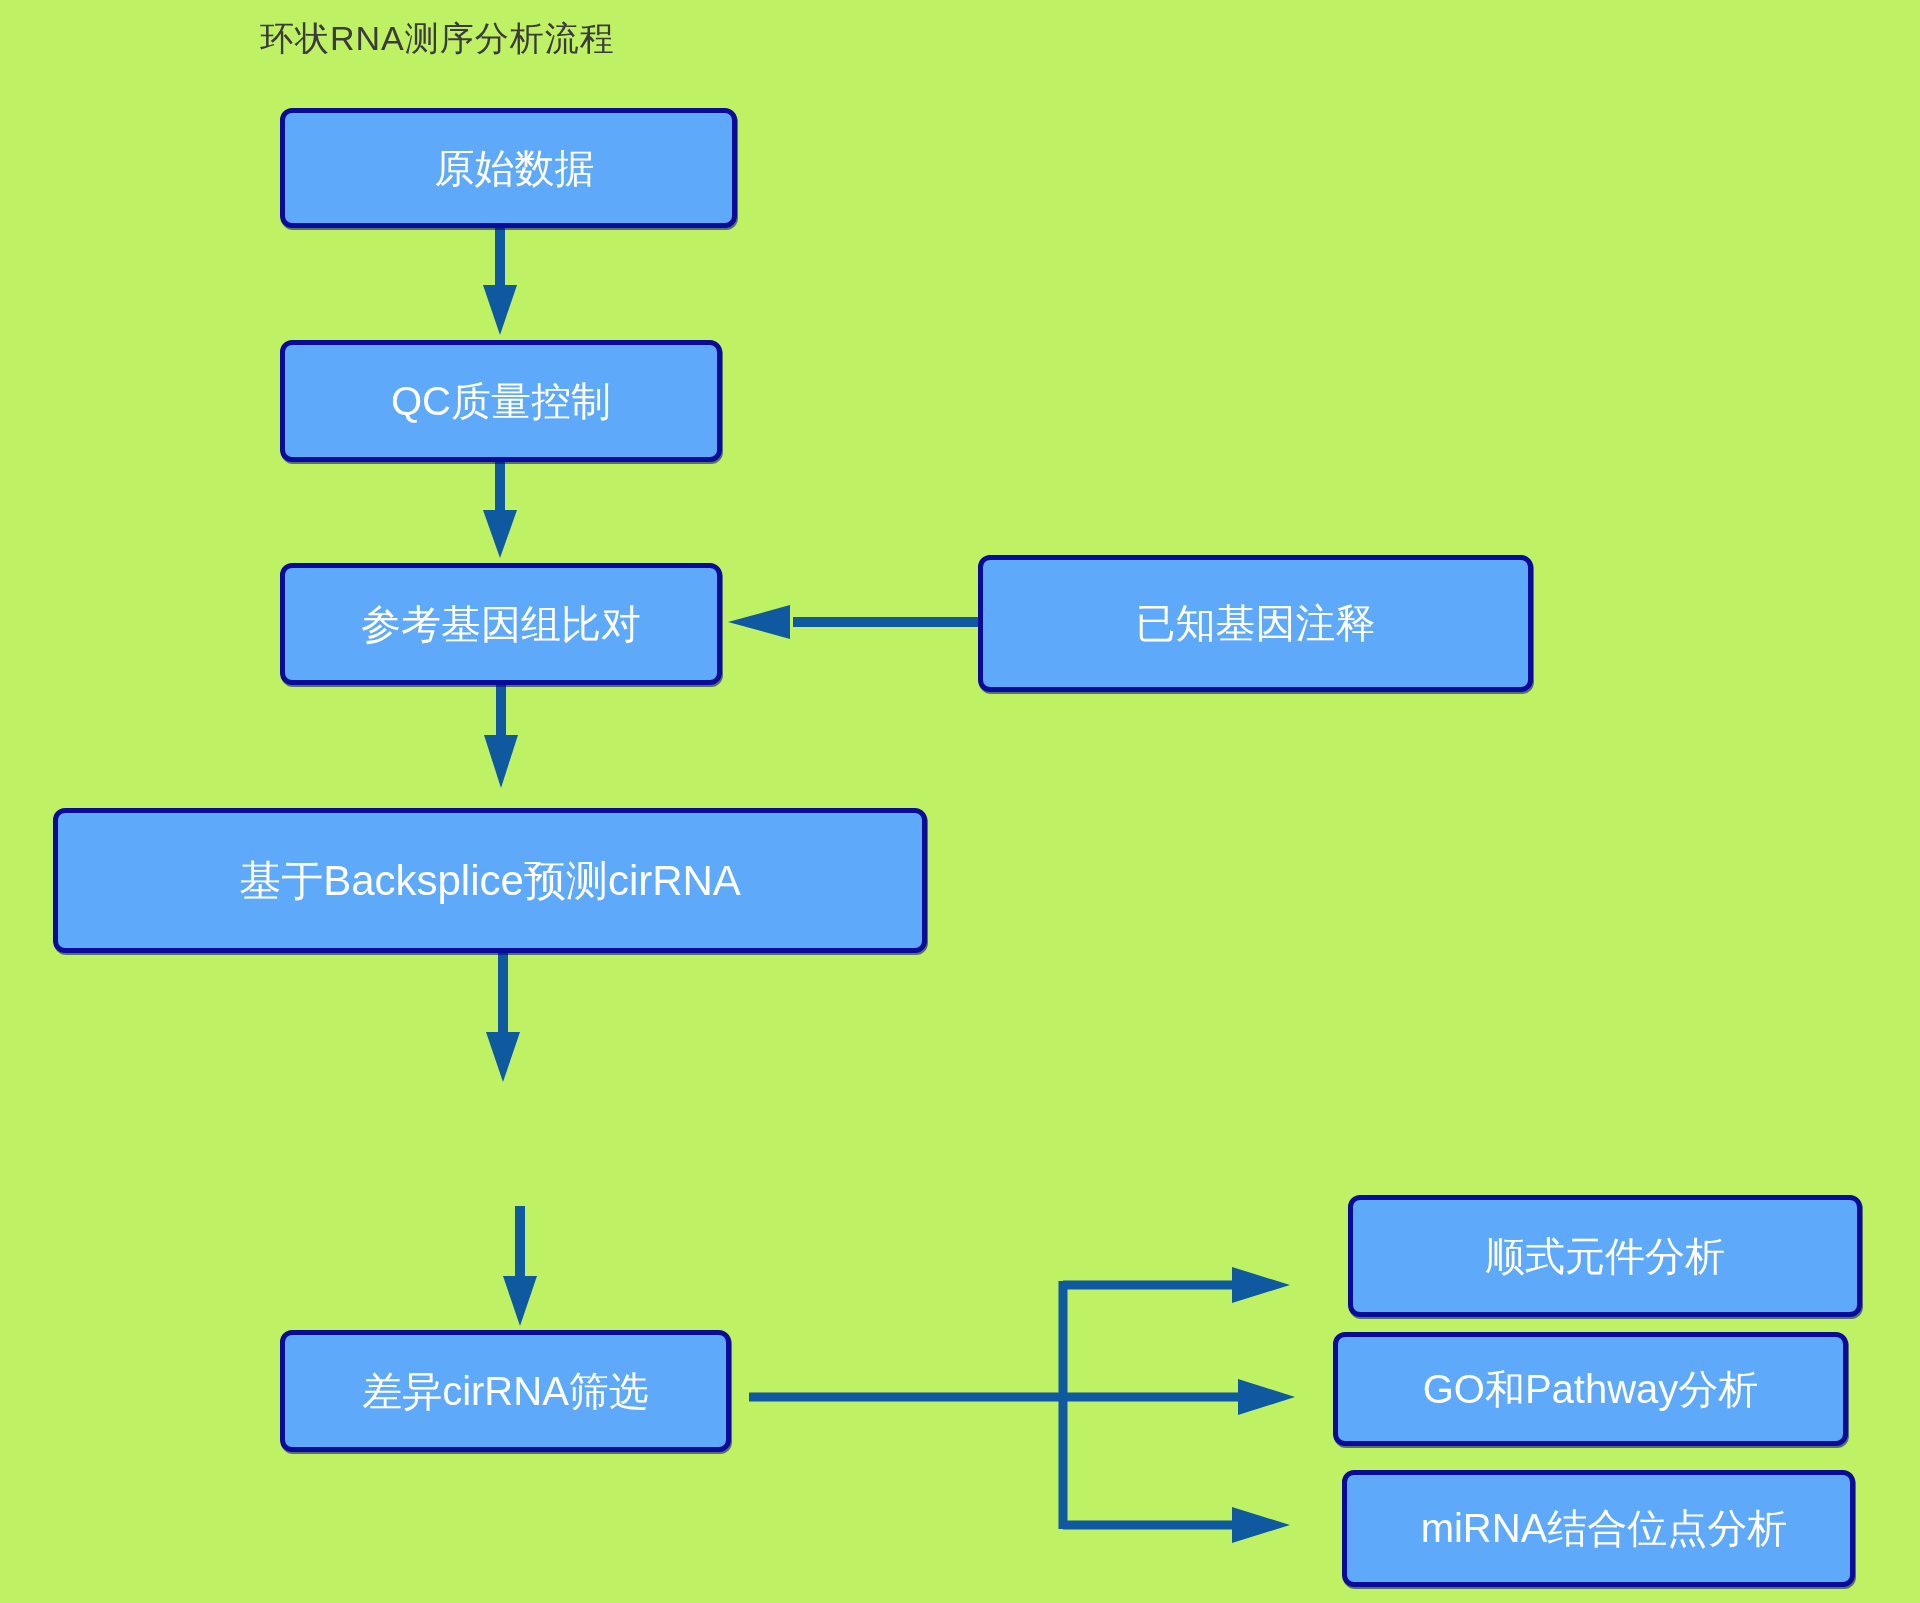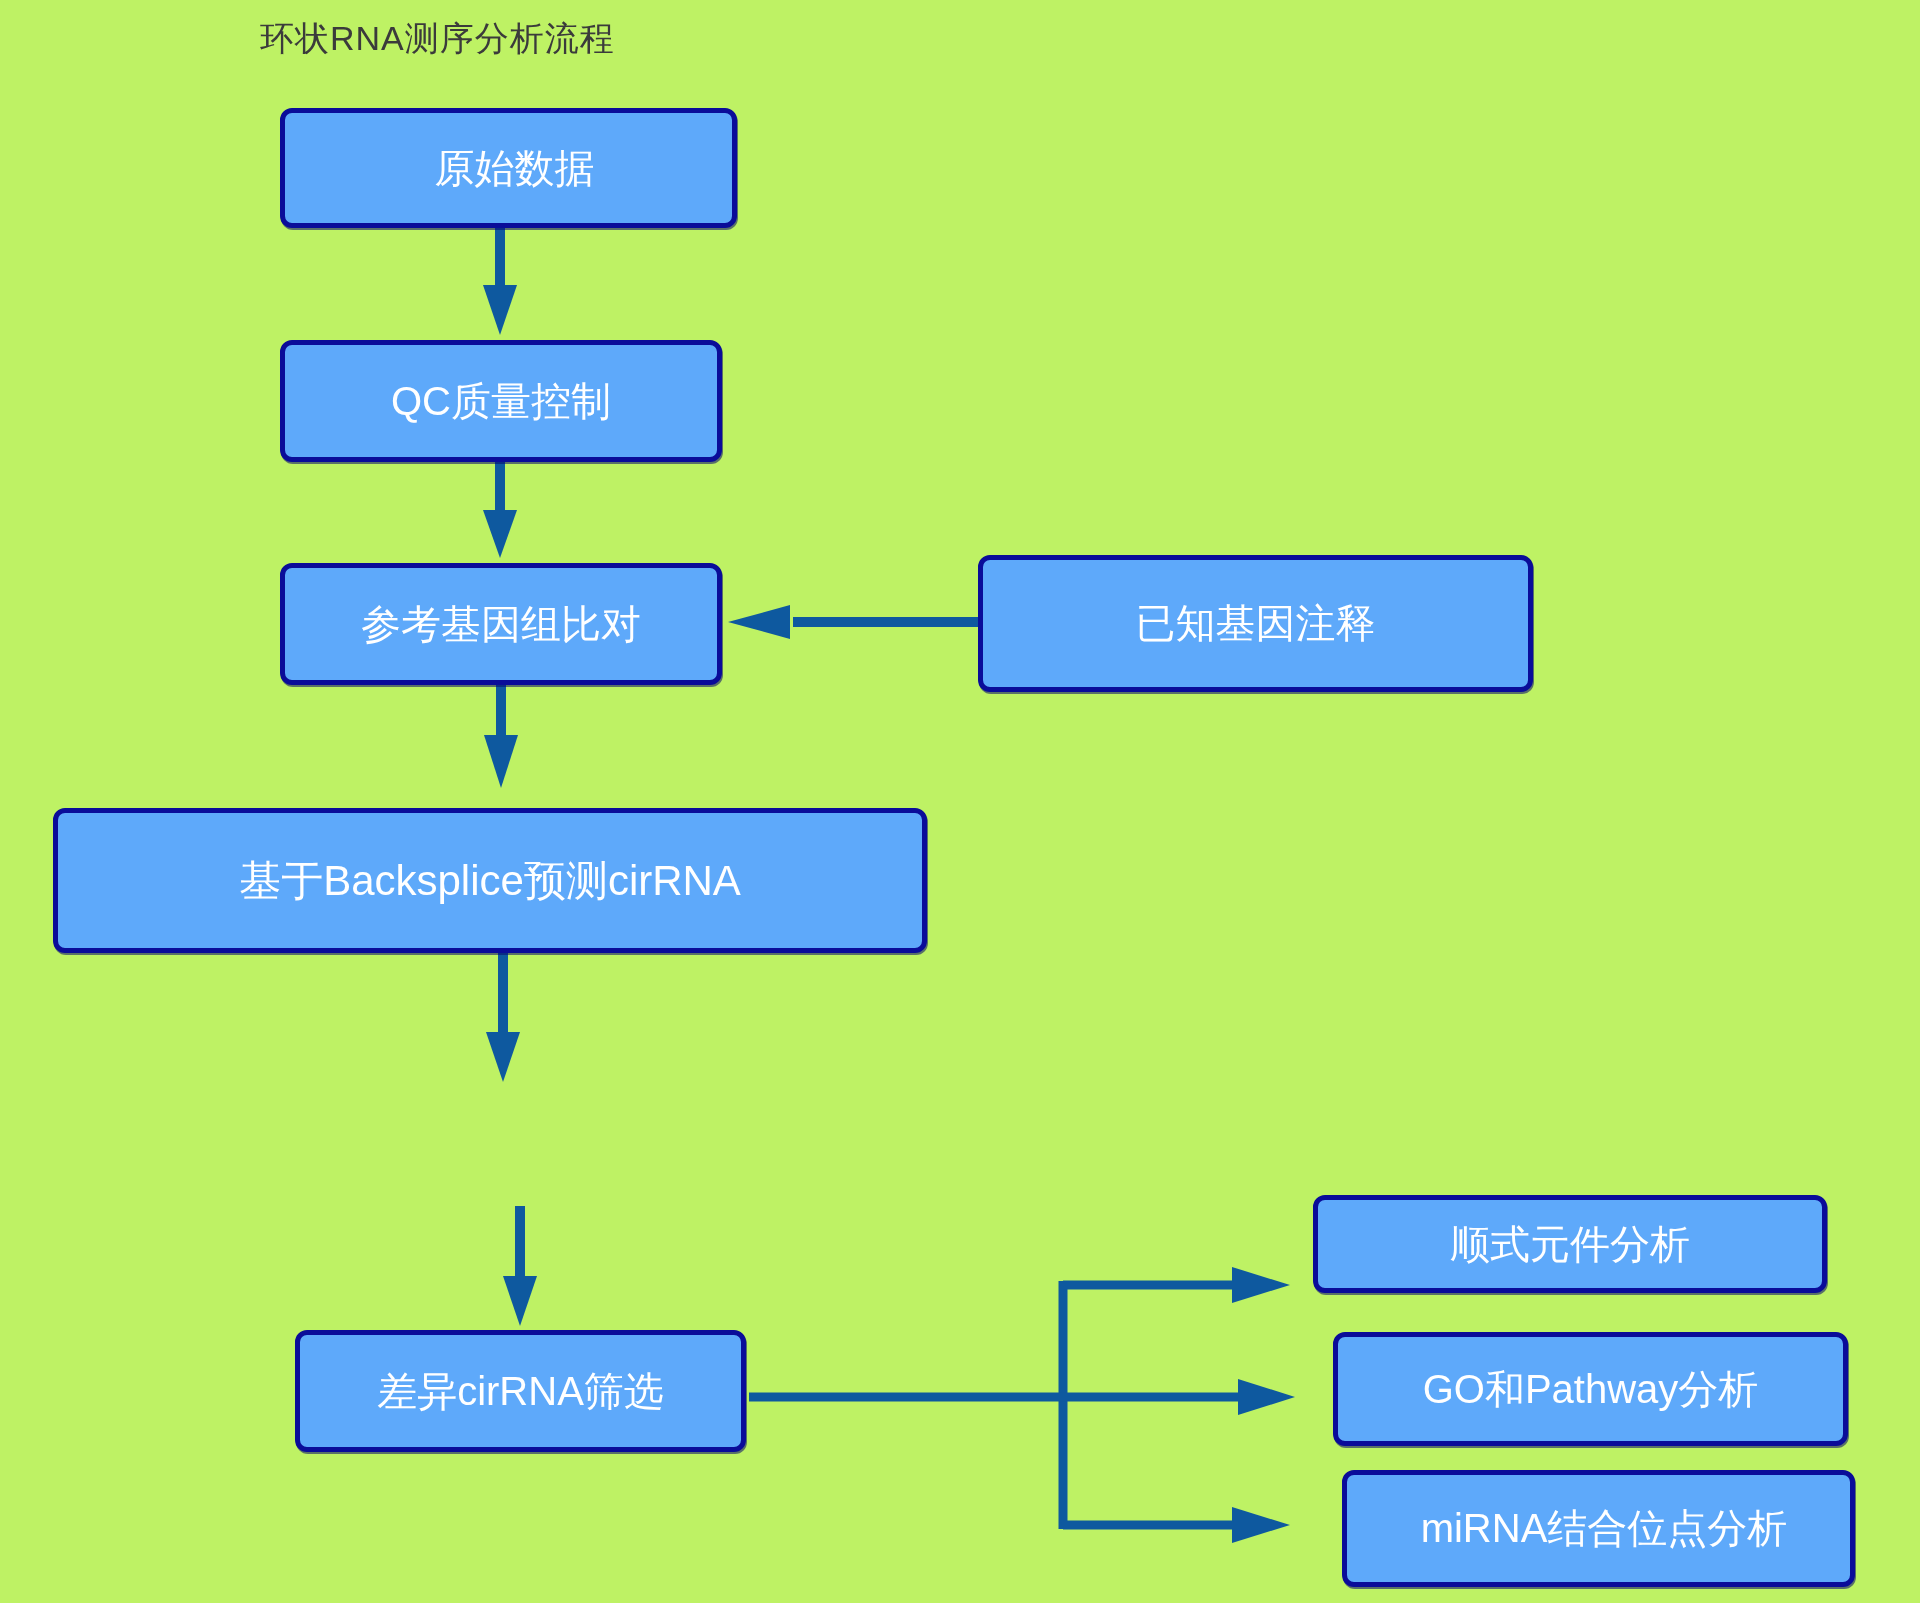--- a/index.html
+++ b/index.html
@@ -36,23 +36,23 @@
     box-shadow: 1px 2px 0 rgba(6, 8, 110, 0.55);
     white-space: nowrap;
   }
   
   .node-raw        { left: 280px;  top: 108px;  width: 457px; height: 120px; padding-left: 12px; }
   .node-qc         { left: 280px;  top: 340px;  width: 442px; height: 122px; }
   .node-align      { left: 280px;  top: 563px;  width: 442px; height: 122px; }
   .node-annotation { left: 978px;  top: 555px;  width: 555px; height: 137px; }
   .node-backsplice { left: 53px;   top: 808px;  width: 874px; height: 145px; font-size: 42px; }
   .node-expression { left: 217px;  top: 1086px; width: 609px; height: 120px; }
-  .node-diff       { left: 295px;  top: 1330px; width: 451px; height: 122px; }
+  .node-diff       { left: 280px;  top: 1330px; width: 451px; height: 122px; }
   
-  .node-cis        { left: 1313px; top: 1195px; width: 514px; height: 98px; }
+  .node-cis        { left: 1348px; top: 1195px; width: 514px; height: 122px; }
   .node-go         { left: 1333px; top: 1332px; width: 515px; height: 114px; }
   .node-mirna      { left: 1342px; top: 1470px; width: 513px; height: 117px; padding-left: 11px; }
 
   svg.arrows {
     position: absolute;
     left: 0; top: 0;
     width: 1920px;
     height: 1603px;
     pointer-events: none;
   }

